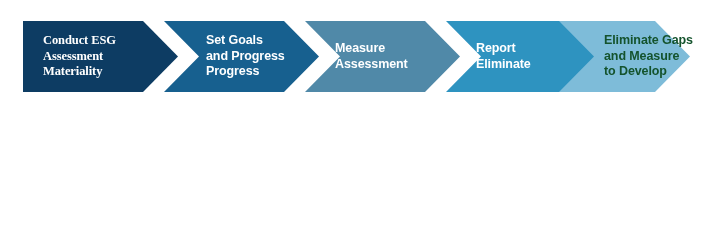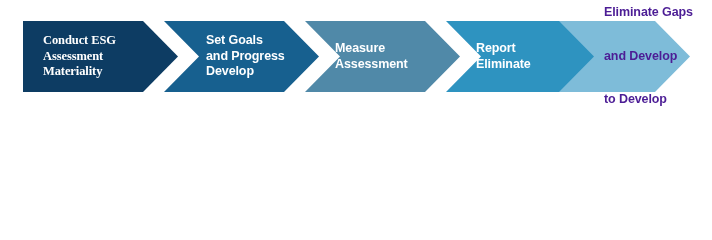--- a/index.html
+++ b/index.html
@@ -93,21 +93,21 @@
       </div>
     </div>
 
     <div class="chevron-step" id="step-2">
       <svg class="chevron-shape" viewBox="0 0 155 71" preserveAspectRatio="none">
         <path d="M 0 0 L 120 0 L 155 35.5 L 120 71 L 0 71 L 35 35.5 Z" fill="#17608f"></path>
       </svg>
       <div class="chevron-label" style="color: rgb(255, 255, 255);">
         <span class="line">Set Goals</span>
         <span class="line">and Progress</span>
-        <span class="line">Develop</span>
+        <span class="line">Progress</span>
       </div>
     </div>
 
     <div class="chevron-step" id="step-3">
       <svg class="chevron-shape" viewBox="0 0 155 71" preserveAspectRatio="none">
         <path d="M 0 0 L 120 0 L 155 35.5 L 120 71 L 0 71 L 35 35.5 Z" fill="#5089a8"></path>
       </svg>
       <div class="chevron-label" style="color: rgb(255, 255, 255);">
         <span class="line">Measure</span>
         <span class="line">Assessment</span>
@@ -121,21 +121,21 @@
       <div class="chevron-label" style="color: rgb(255, 255, 255);">
         <span class="line">Report</span>
         <span class="line">Eliminate</span>
       </div>
     </div>
 
     <div class="chevron-step" id="step-5">
       <svg class="chevron-shape" viewBox="0 0 131 71" preserveAspectRatio="none">
         <path d="M 0 0 L 96 0 L 131 35.5 L 96 71 L 0 71 L 35 35.5 Z" fill="#7ebcd9"></path>
       </svg>
-      <div class="chevron-label" style="color: #4c1d95; gap: 28px;">
+      <div class="chevron-label" style="color: #14532d;">
         <span class="line">Eliminate Gaps</span>
-        <span class="line">and Develop</span>
+        <span class="line">and Measure</span>
         <span class="line">to Develop</span>
       </div>
     </div>
 
   </div>
 </div>
 
 </body></html>

